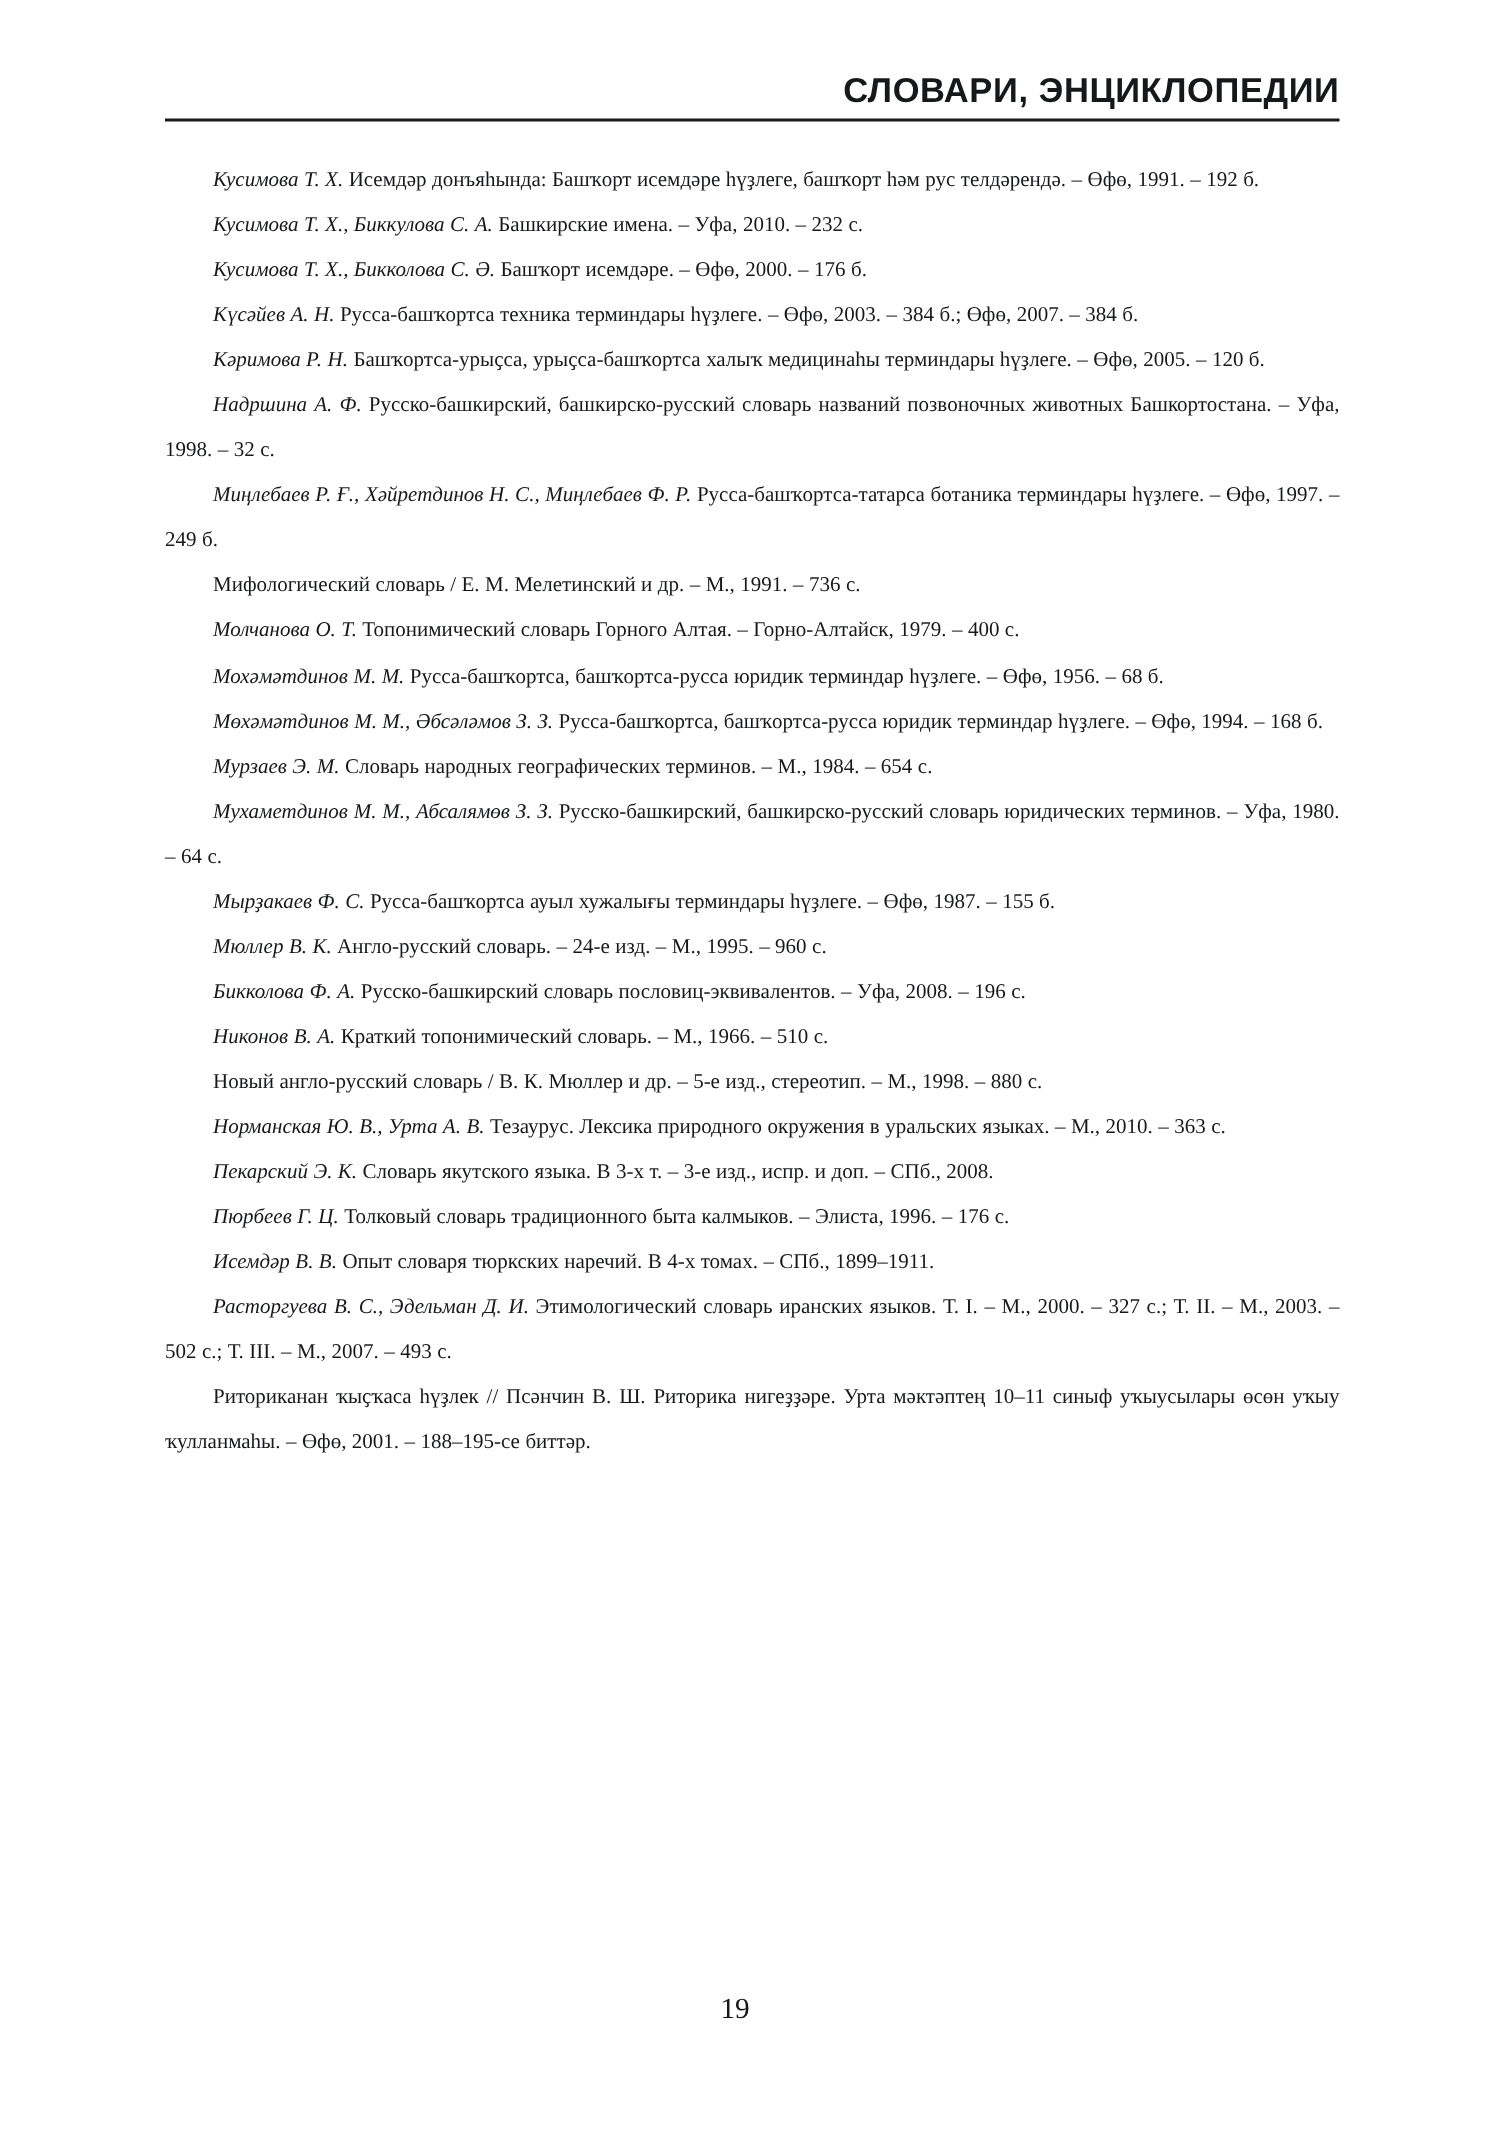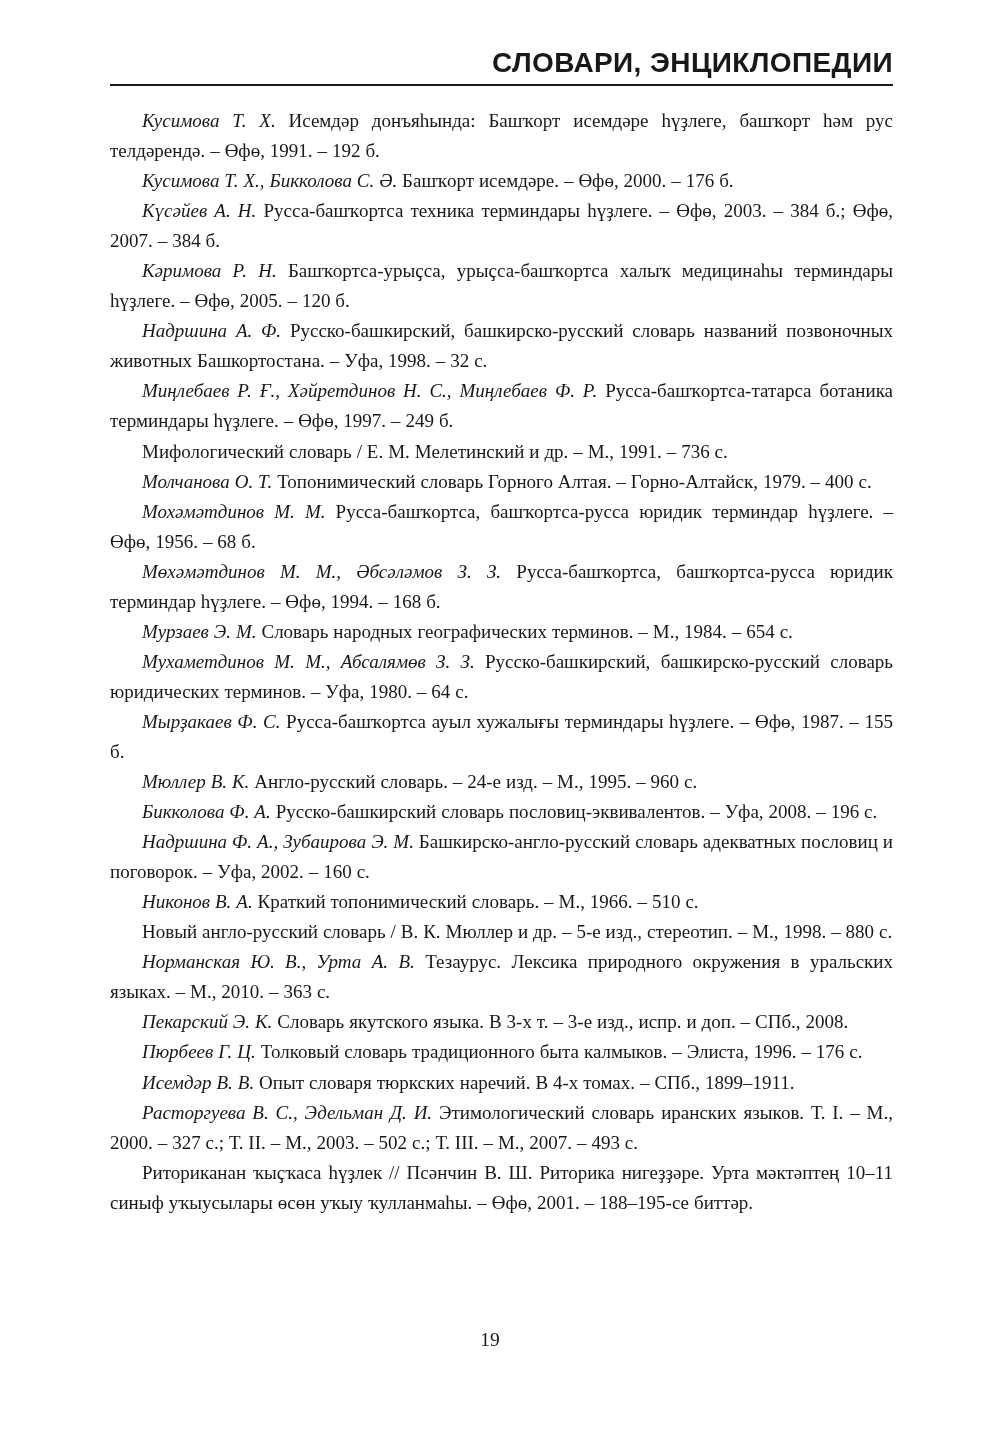--- a/index.html
+++ b/index.html
@@ -32,21 +32,21 @@
     position: absolute;
     left: 110px;
     top: 48px;
     width: 783px;
   }
   .runhead-title {
     display: block;
     text-align: right;
     font-family: "Liberation Sans", "DejaVu Sans", sans-serif;
     font-weight: 700;
-    font-size: 28px;
+    font-size: 23px;
     letter-spacing: 0.4px;
     line-height: 1.05;
     color: #17181a;
     white-space: pre;
   }
   .runhead-rule {
     display: block;
     margin-top: 7px;
     border: 0;
     border-top: 2.1px solid #17181a;
@@ -57,21 +57,21 @@
   .biblio {
     position: absolute;
     left: 110px;
     top: 106px;
     width: 783px;
   }
 
   .entry {
     margin: 0;
     padding: 0;
-    font-size: 19px;
+    font-size: 14px;
     line-height: 30.05px;
     text-align: justify;
     text-align-last: left;
     text-indent: 32px;
     hyphens: manual;
     word-spacing: 0.01em;
   }
 
   .entry .au {
     font-style: italic;
@@ -95,35 +95,35 @@
 
 <div class="page">
 
   <div class="runhead">
     <span class="runhead-title">СЛОВАРИ, ЭНЦИКЛОПЕДИИ</span>
     <hr class="runhead-rule">
   </div>
 
   <div class="biblio">
       <p class="entry"><span class="au">Кусимова Т. Х.</span><span class="tx"> Исемдәр донъяһында: Башҡорт исемдәре һүҙлеге, башҡорт һәм рус телдәрендә. – Өфө, 1991. – 192 б.</span></p>
+      <p class="entry"><span class="au">Кусимова Т. Х., Биккулова С. А.</span><span class="tx"> Башкирские имена. – Уфа, 2010. – 232 с.</span></p>
       <p class="entry"><span class="au">Кусимова Т. Х., Бикколова С. Ә.</span><span class="tx"> Башҡорт исемдәре. – Өфө, 2000. – 176 б.</span></p>
       <p class="entry"><span class="au">Күсәйев А. Н.</span><span class="tx"> Русса-башҡортса техника терминдары һүҙлеге. – Өфө, 2003. – 384 б.; Өфө, 2007. – 384 б.</span></p>
       <p class="entry"><span class="au">Кәримова Р. Н.</span><span class="tx"> Башҡортса-урыҫса, урыҫса-башҡортса халыҡ медицинаһы терминдары һүҙлеге. – Өфө, 2005. – 120 б.</span></p>
       <p class="entry"><span class="au">Надршина А. Ф.</span><span class="tx"> Русско-башкирский, башкирско-русский словарь названий позвоночных животных Башкортостана. – Уфа, 1998. – 32 с.</span></p>
       <p class="entry"><span class="au">Миңлебаев Р. Ғ., Хәйретдинов Н. С., Миңлебаев Ф. Р.</span><span class="tx"> Русса-башҡортса-татарса ботаника терминдары һүҙлеге. – Өфө, 1997. – 249 б.</span></p>
       <p class="entry"><span class="tx">Мифологический словарь / Е. М. Мелетинский и др. – М., 1991. – 736 с.</span></p>
       <p class="entry"><span class="au">Молчанова О. Т.</span><span class="tx"> Топонимический словарь Горного Алтая. – Горно-Алтайск, 1979. – 400 с.</span></p>
       <p class="entry"><span class="au">Мохәмәтдинов М. М.</span><span class="tx"> Русса-башҡортса, башҡортса-русса юридик терминдар һүҙлеге. – Өфө, 1956. – 68 б.</span></p>
       <p class="entry"><span class="au">Мөхәмәтдинов М. М., Әбсәләмов З. З.</span><span class="tx"> Русса-башҡортса, башҡортса-русса юридик терминдар һүҙлеге. – Өфө, 1994. – 168 б.</span></p>
       <p class="entry"><span class="au">Мурзаев Э. М.</span><span class="tx"> Словарь народных географических терминов. – М., 1984. – 654 с.</span></p>
       <p class="entry"><span class="au">Мухаметдинов М. М., Абсалямөв З. З.</span><span class="tx"> Русско-башкирский, башкирско-русский словарь юридических терминов. – Уфа, 1980. – 64 с.</span></p>
       <p class="entry"><span class="au">Мырҙакаев Ф. С.</span><span class="tx"> Русса-башҡортса ауыл хужалығы терминдары һүҙлеге. – Өфө, 1987. – 155 б.</span></p>
       <p class="entry"><span class="au">Мюллер В. К.</span><span class="tx"> Англо-русский словарь. – 24-е изд. – М., 1995. – 960 с.</span></p>
       <p class="entry"><span class="au">Бикколова Ф. А.</span><span class="tx"> Русско-башкирский словарь пословиц-эквивалентов. – Уфа, 2008. – 196 с.</span></p>
-      <p class="entry"><span class="au">Надршина Ф. А., Зубаирова Э. М.</span><span class="tx"> Башкирско-англо-русский словарь адекватных пословиц и поговорок. – Уфа, 2002. – 160 с.</span></p>
       <p class="entry"><span class="au">Никонов В. А.</span><span class="tx"> Краткий топонимический словарь. – М., 1966. – 510 с.</span></p>
       <p class="entry"><span class="tx">Новый англо-русский словарь / В. К. Мюллер и др. – 5-е изд., стереотип. – М., 1998. – 880 с.</span></p>
       <p class="entry"><span class="au">Норманская Ю. В., Урта А. В.</span><span class="tx"> Тезаурус. Лексика природного окружения в уральских языках. – М., 2010. – 363 с.</span></p>
       <p class="entry"><span class="au">Пекарский Э. К.</span><span class="tx"> Словарь якутского языка. В 3-х т. – 3-е изд., испр. и доп. – СПб., 2008.</span></p>
       <p class="entry"><span class="au">Пюрбеев Г. Ц.</span><span class="tx"> Толковый словарь традиционного быта калмыков. – Элиста, 1996. – 176 с.</span></p>
       <p class="entry"><span class="au">Исемдәр В. В.</span><span class="tx"> Опыт словаря тюркских наречий. В 4-х томах. – СПб., 1899–1911.</span></p>
       <p class="entry"><span class="au">Расторгуева В. С., Эдельман Д. И.</span><span class="tx"> Этимологический словарь иранских языков. Т. I. – М., 2000. – 327 с.; Т. II. – М., 2003. – 502 с.; Т. III. – М., 2007. – 493 с.</span></p>
       <p class="entry"><span class="tx">Риториканан ҡыҫҡаса һүҙлек // Псәнчин В. Ш. Риторика нигеҙҙәре. Урта мәктәптең 10–11 синыф уҡыусылары өсөн уҡыу ҡулланмаһы. – Өфө, 2001. – 188–195-се биттәр.</span></p>
     </div>
 

